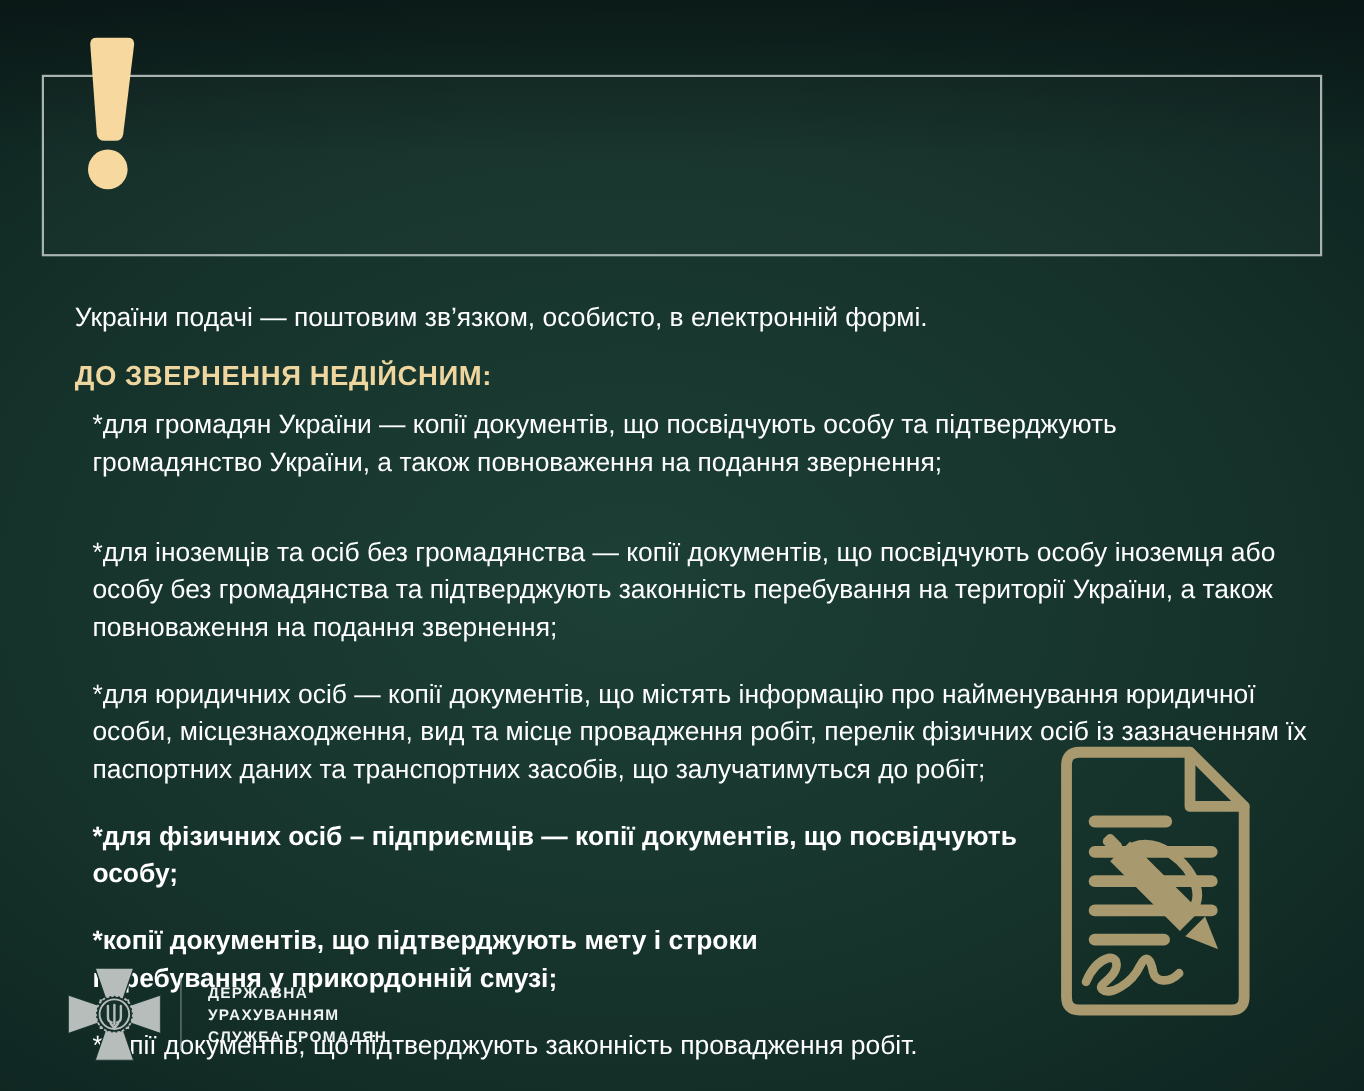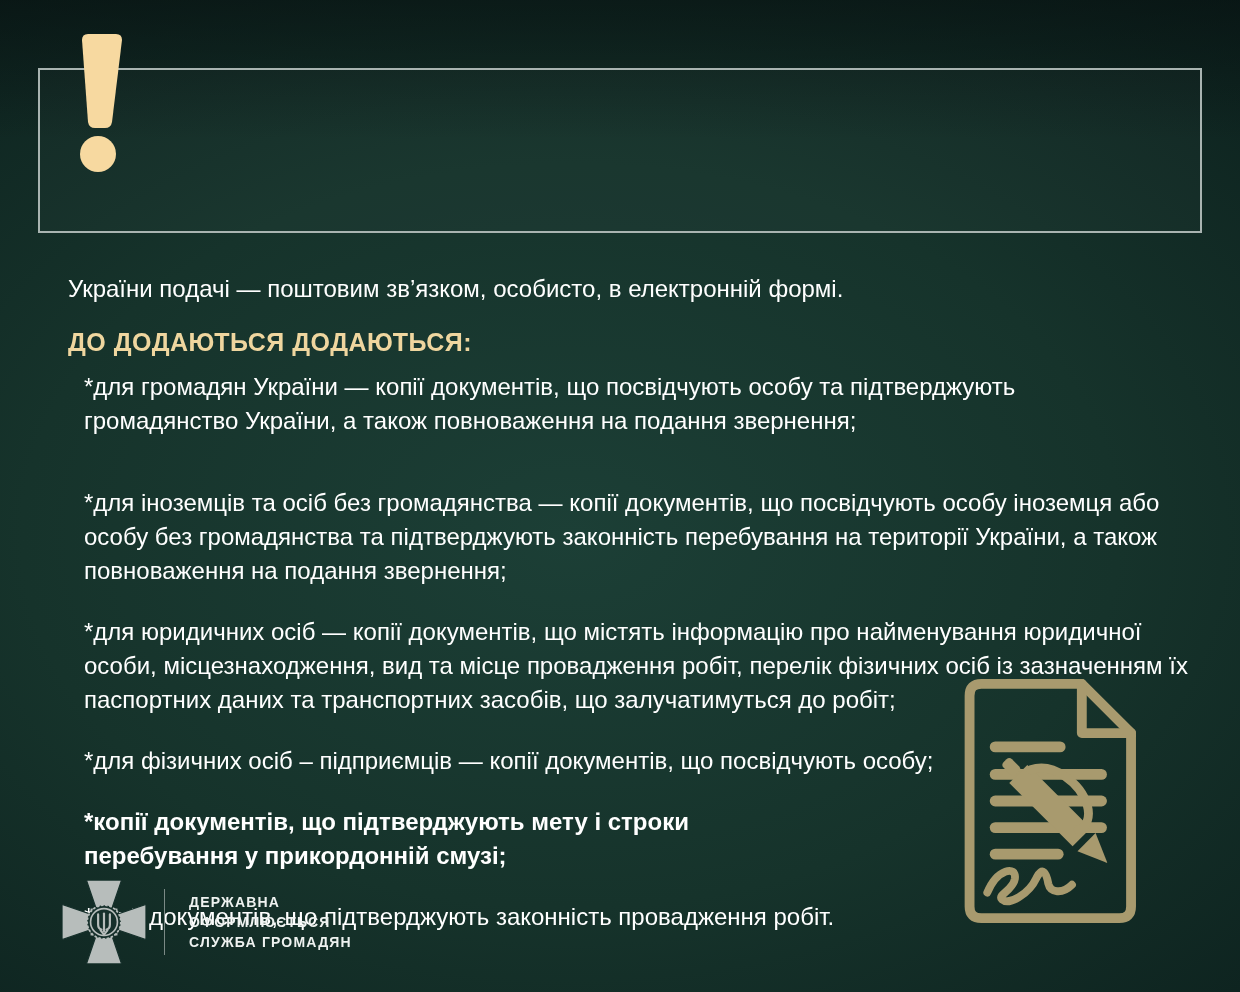--- a/index.html
+++ b/index.html
@@ -47,21 +47,21 @@
   .bullets{
     position:absolute;left:84px;top:370px;width:1128px;
   }
   .bullets p{
     margin:0 0 27px 0;
     font-size:24px;line-height:34px;color:#ffffff;
   }
   .bullets p:nth-child(1){max-width:1085px;}
   .bullets p:nth-child(2){max-width:1128px;margin-top:48px;}
   .bullets p:nth-child(3){max-width:1128px;}
-  .bullets p:nth-child(4){max-width:870px;}
+  .bullets p:nth-child(4){max-width:870px;font-weight:bold;}
   .bullets p:nth-child(5){max-width:755px;font-weight:bold;}
   .bullets p:nth-child(6){max-width:900px;}
 
   
   .doc-icon{position:absolute;left:942px;top:668px;width:256px;height:270px;}
 
   
   .footer{position:absolute;left:62px;top:880px;display:flex;align-items:center;}
   .emblem{width:84px;height:84px;flex:0 0 auto;}
   .footer-divider{
@@ -80,21 +80,21 @@
   <div class="header-box"></div>
 
   <svg class="excl" viewBox="0 0 80 140" aria-hidden="true">
     <path d="M24 6 Q24 0 30 0 H58 Q64 0 64 6 L54 88 Q53 94 47 94 H37 Q31 94 30 88 Z" fill="#f7d9a0"></path>
     <circle cx="40" cy="120" r="18" fill="#f7d9a0"></circle>
   </svg>
 
 
   <div class="intro">України подачі — поштовим зв’язком, особисто, в електронній формі.</div>
 
-  <div class="section-heading">ДО ДОДАЮТЬСЯ ДОДАЮТЬСЯ:</div>
+  <div class="section-heading">ДО ЗВЕРНЕННЯ НЕДІЙСНИМ:</div>
 
   <div class="bullets">
     <p>*для громадян України — копії документів, що посвідчують особу та підтверджують громадянство України, а також повноваження на подання звернення;</p>
     <p>*для іноземців та осіб без громадянства — копії документів, що посвідчують особу іноземця або особу без громадянства та підтверджують законність перебування на території України, а також повноваження на подання звернення;</p>
     <p>*для юридичних осіб — копії документів, що містять інформацію про найменування юридичної особи, місцезнаходження, вид та місце провадження робіт, перелік фізичних осіб із зазначенням їх паспортних даних та транспортних засобів, що залучатимуться до робіт;</p>
     <p>*для фізичних осіб – підприємців — копії документів, що посвідчують особу;</p>
     <p>*копії документів, що підтверджують мету і строки перебування у прикордонній смузі;</p>
     <p>*копії документів, що підтверджують законність провадження робіт.</p>
   </div>
 
@@ -135,18 +135,18 @@
       <g stroke="#b7bdbb" stroke-width="2.6" fill="none" stroke-linecap="round">
         <path d="M43 41 V53 Q43 58 47 59"></path>
         <path d="M57 41 V53 Q57 58 53 59"></path>
         <path d="M50 40 V61"></path>
         <path d="M46 60 L50 65 L54 60"></path>
       </g>
     </svg>
     <div class="footer-divider"></div>
     <div class="agency">
       <div>ДЕРЖАВНА</div>
-      <div>ОФОРМЛЮЄТЬСЯ</div>
+      <div>УРАХУВАННЯМ</div>
       <div>СЛУЖБА ГРОМАДЯН</div>
     </div>
   </div>
 
 </div>
 
 </body></html>

